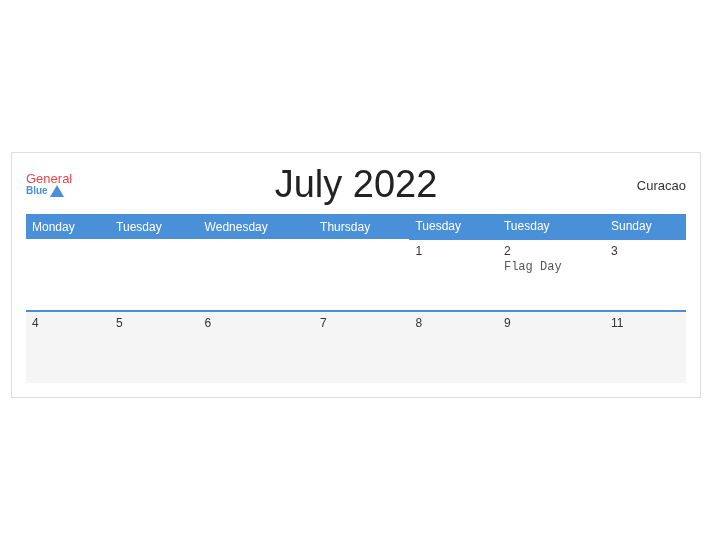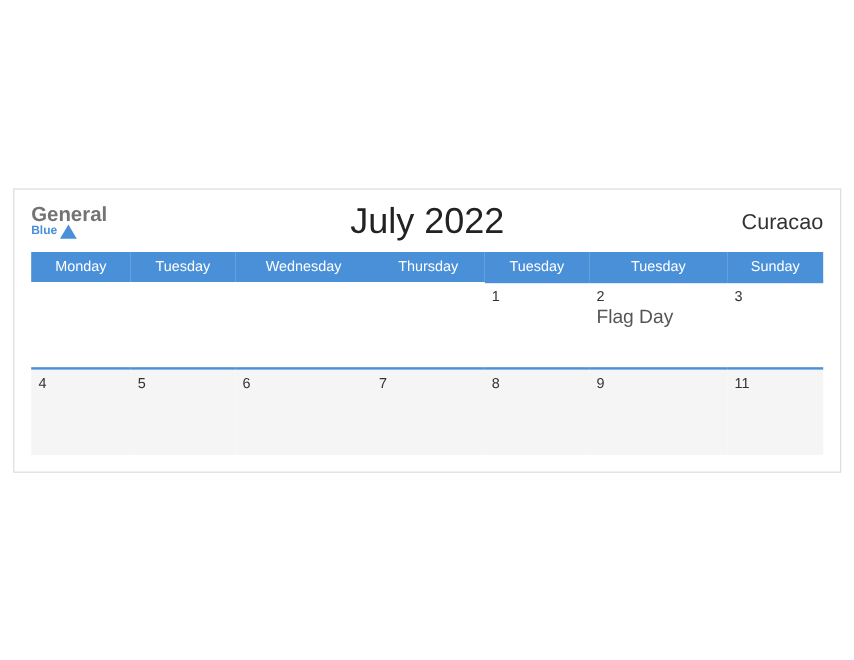--- a/index.html
+++ b/index.html
@@ -29,89 +29,90 @@
       position: absolute;
       left: 0;
       top: 50%;
       transform: translateY(-50%);
       display: flex;
       flex-direction: column;
       align-items: flex-start;
       line-height: 1;
     }
     .logo-general {
-      font-size: 17px;
-      font-weight: bold;
-      color: #737373;
+      font-size: 13px;
+      font-weight: normal;
+      color: #ef4444;
     }
     .logo-blue {
       font-size: 10px;
       font-weight: bold;
       color: #4a90d9;
       display: flex;
       align-items: center;
     }
     .logo-triangle {
       width: 0;
       height: 0;
       border-left: 7px solid transparent;
       border-right: 7px solid transparent;
       border-bottom: 12px solid #4a90d9;
       margin-left: 2px;
       margin-bottom: 1px;
     }
     .month-title {
-      font-size: 30px;
+      font-size: 38px;
       font-weight: normal;
       color: #222;
       text-align: center;
     }
     .country-label {
       position: absolute;
       right: 0;
       top: 50%;
       transform: translateY(-50%);
-      font-size: 18px;
+      font-size: 13px;
       color: #333;
     }
     .calendar-grid {
       width: 100%;
       border-collapse: collapse;
     }
     .calendar-grid th {
       background-color: #4a90d9;
       color: #fff;
       font-size: 12px;
       font-weight: normal;
       padding: 5px 6px;
-      text-align: center;
+      text-align: left;
       border: none;
     }
     .calendar-grid td {
       vertical-align: top;
       padding: 4px 6px 2px;
       height: 72px;
       font-size: 12px;
       color: #333;
       border-top: 2px solid #4a90d9;
       background: #fff;
     }
     .calendar-grid tr:nth-child(even) td {
       background: #f5f5f5;
     }
     .day-number {
       font-size: 12px;
       color: #333;
       display: block;
     }
     .event-label {
-      font-size: 16px;
+      font-size: 12px;
       color: #555;
       display: block;
       margin-top: 2px;
+      font-family: Liberation Mono, monospace;
     }
     .empty-cell {
       background: #fff !important;
       border-top: none !important;
     }
   </style>
 </head>
 <body>
 
 <div class="calendar-container">

